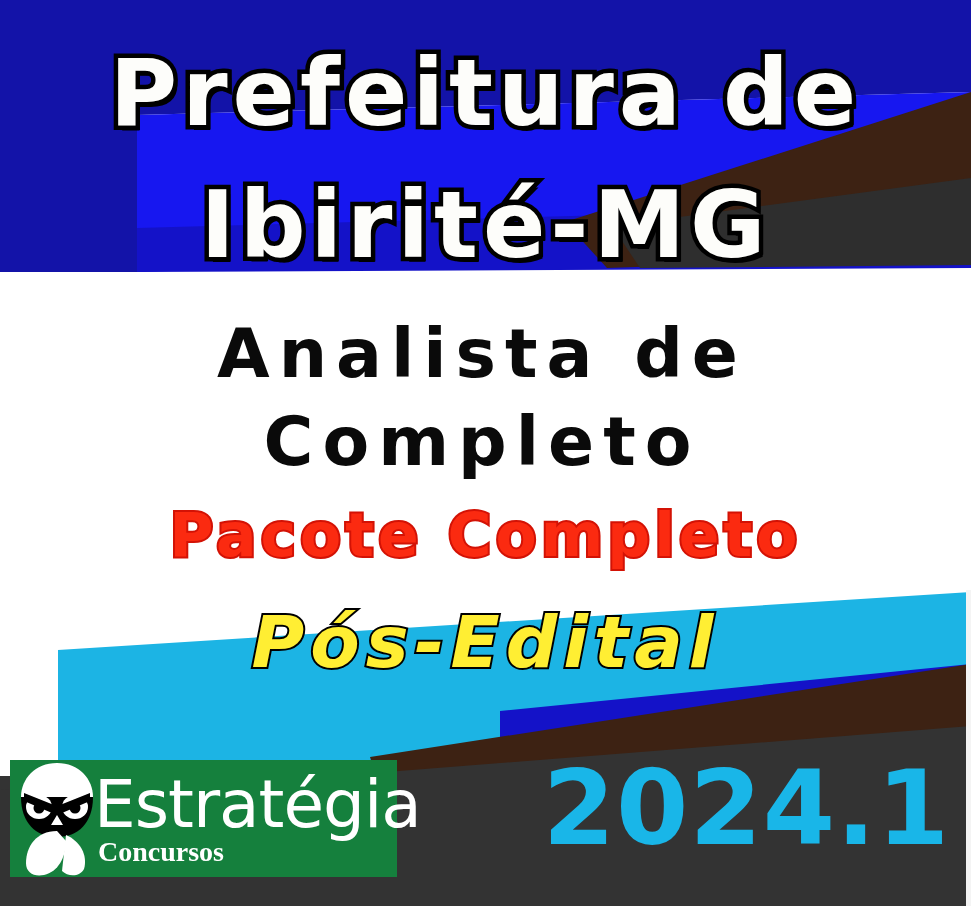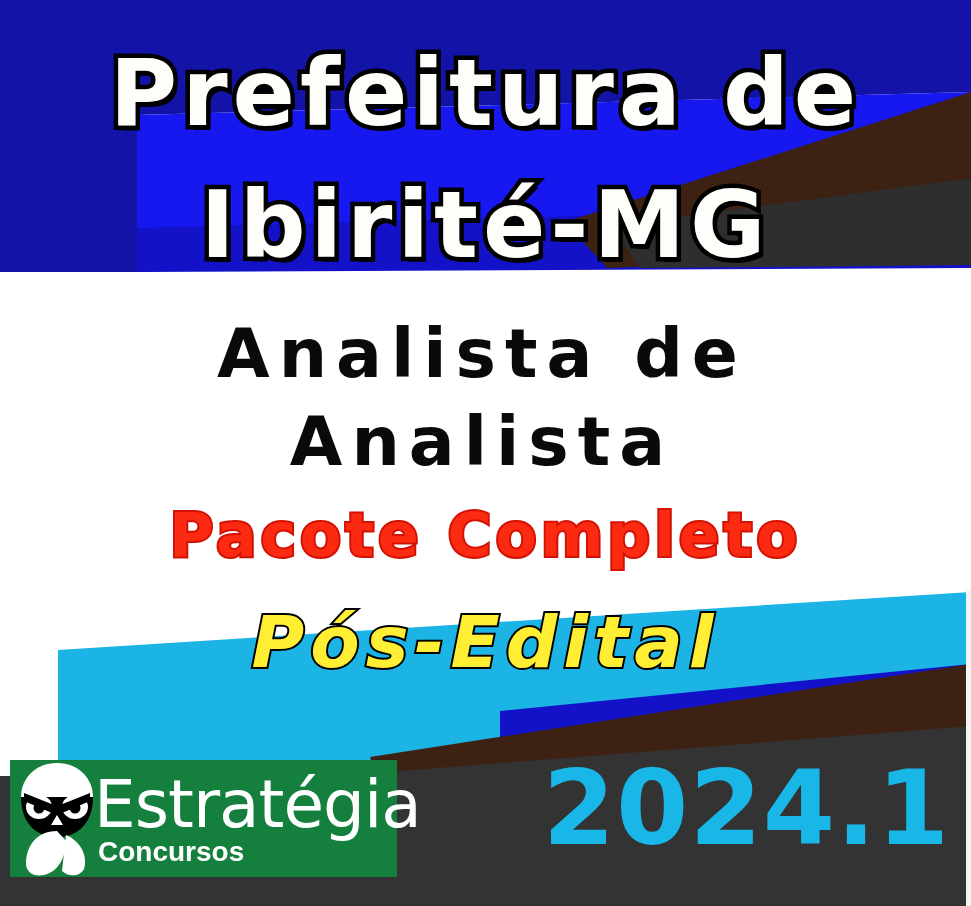--- a/index.html
+++ b/index.html
@@ -131,21 +131,21 @@
     font-family: "DejaVu Sans", sans-serif;
   }
   #logo-sub {
     position: absolute;
     left: 88px;
     top: 76px;
     font-size: 28px;
     font-weight: bold;
     color: #ffffff;
     letter-spacing: 0px;
-    font-family: Liberation Sans, sans-serif;
+    font-family: Liberation Serif, serif;
   }
 </style>
 </head>
 <body>
 
 <div id="banner">
 
   <svg class="svg-layer" viewBox="0 0 971 906">
 
     <rect x="0" y="700" width="971" height="206" fill="#333333"></rect>
@@ -176,21 +176,21 @@
     <polygon points="0,590 58,650 58,776 0,776" fill="#ffffff"></polygon>
 
   </svg>
 
   <div class="txt" id="title-line1">Prefeitura de</div>
 
   <div class="txt" id="title-line2">Ibirité-MG</div>
 
   <div class="txt" id="role-line1">Analista de</div>
 
-  <div class="txt" id="role-line2">Analista</div>
+  <div class="txt" id="role-line2">Completo</div>
 
   <div class="txt" id="pacote">Pacote Completo</div>
 
   <div class="txt" id="pos-edital">Pós-Edital</div>
 
   <div class="txt" id="year">2024.1</div>
 
   <div id="logo-box">
 
     <svg id="owl-icon" viewBox="0 0 78 120">

